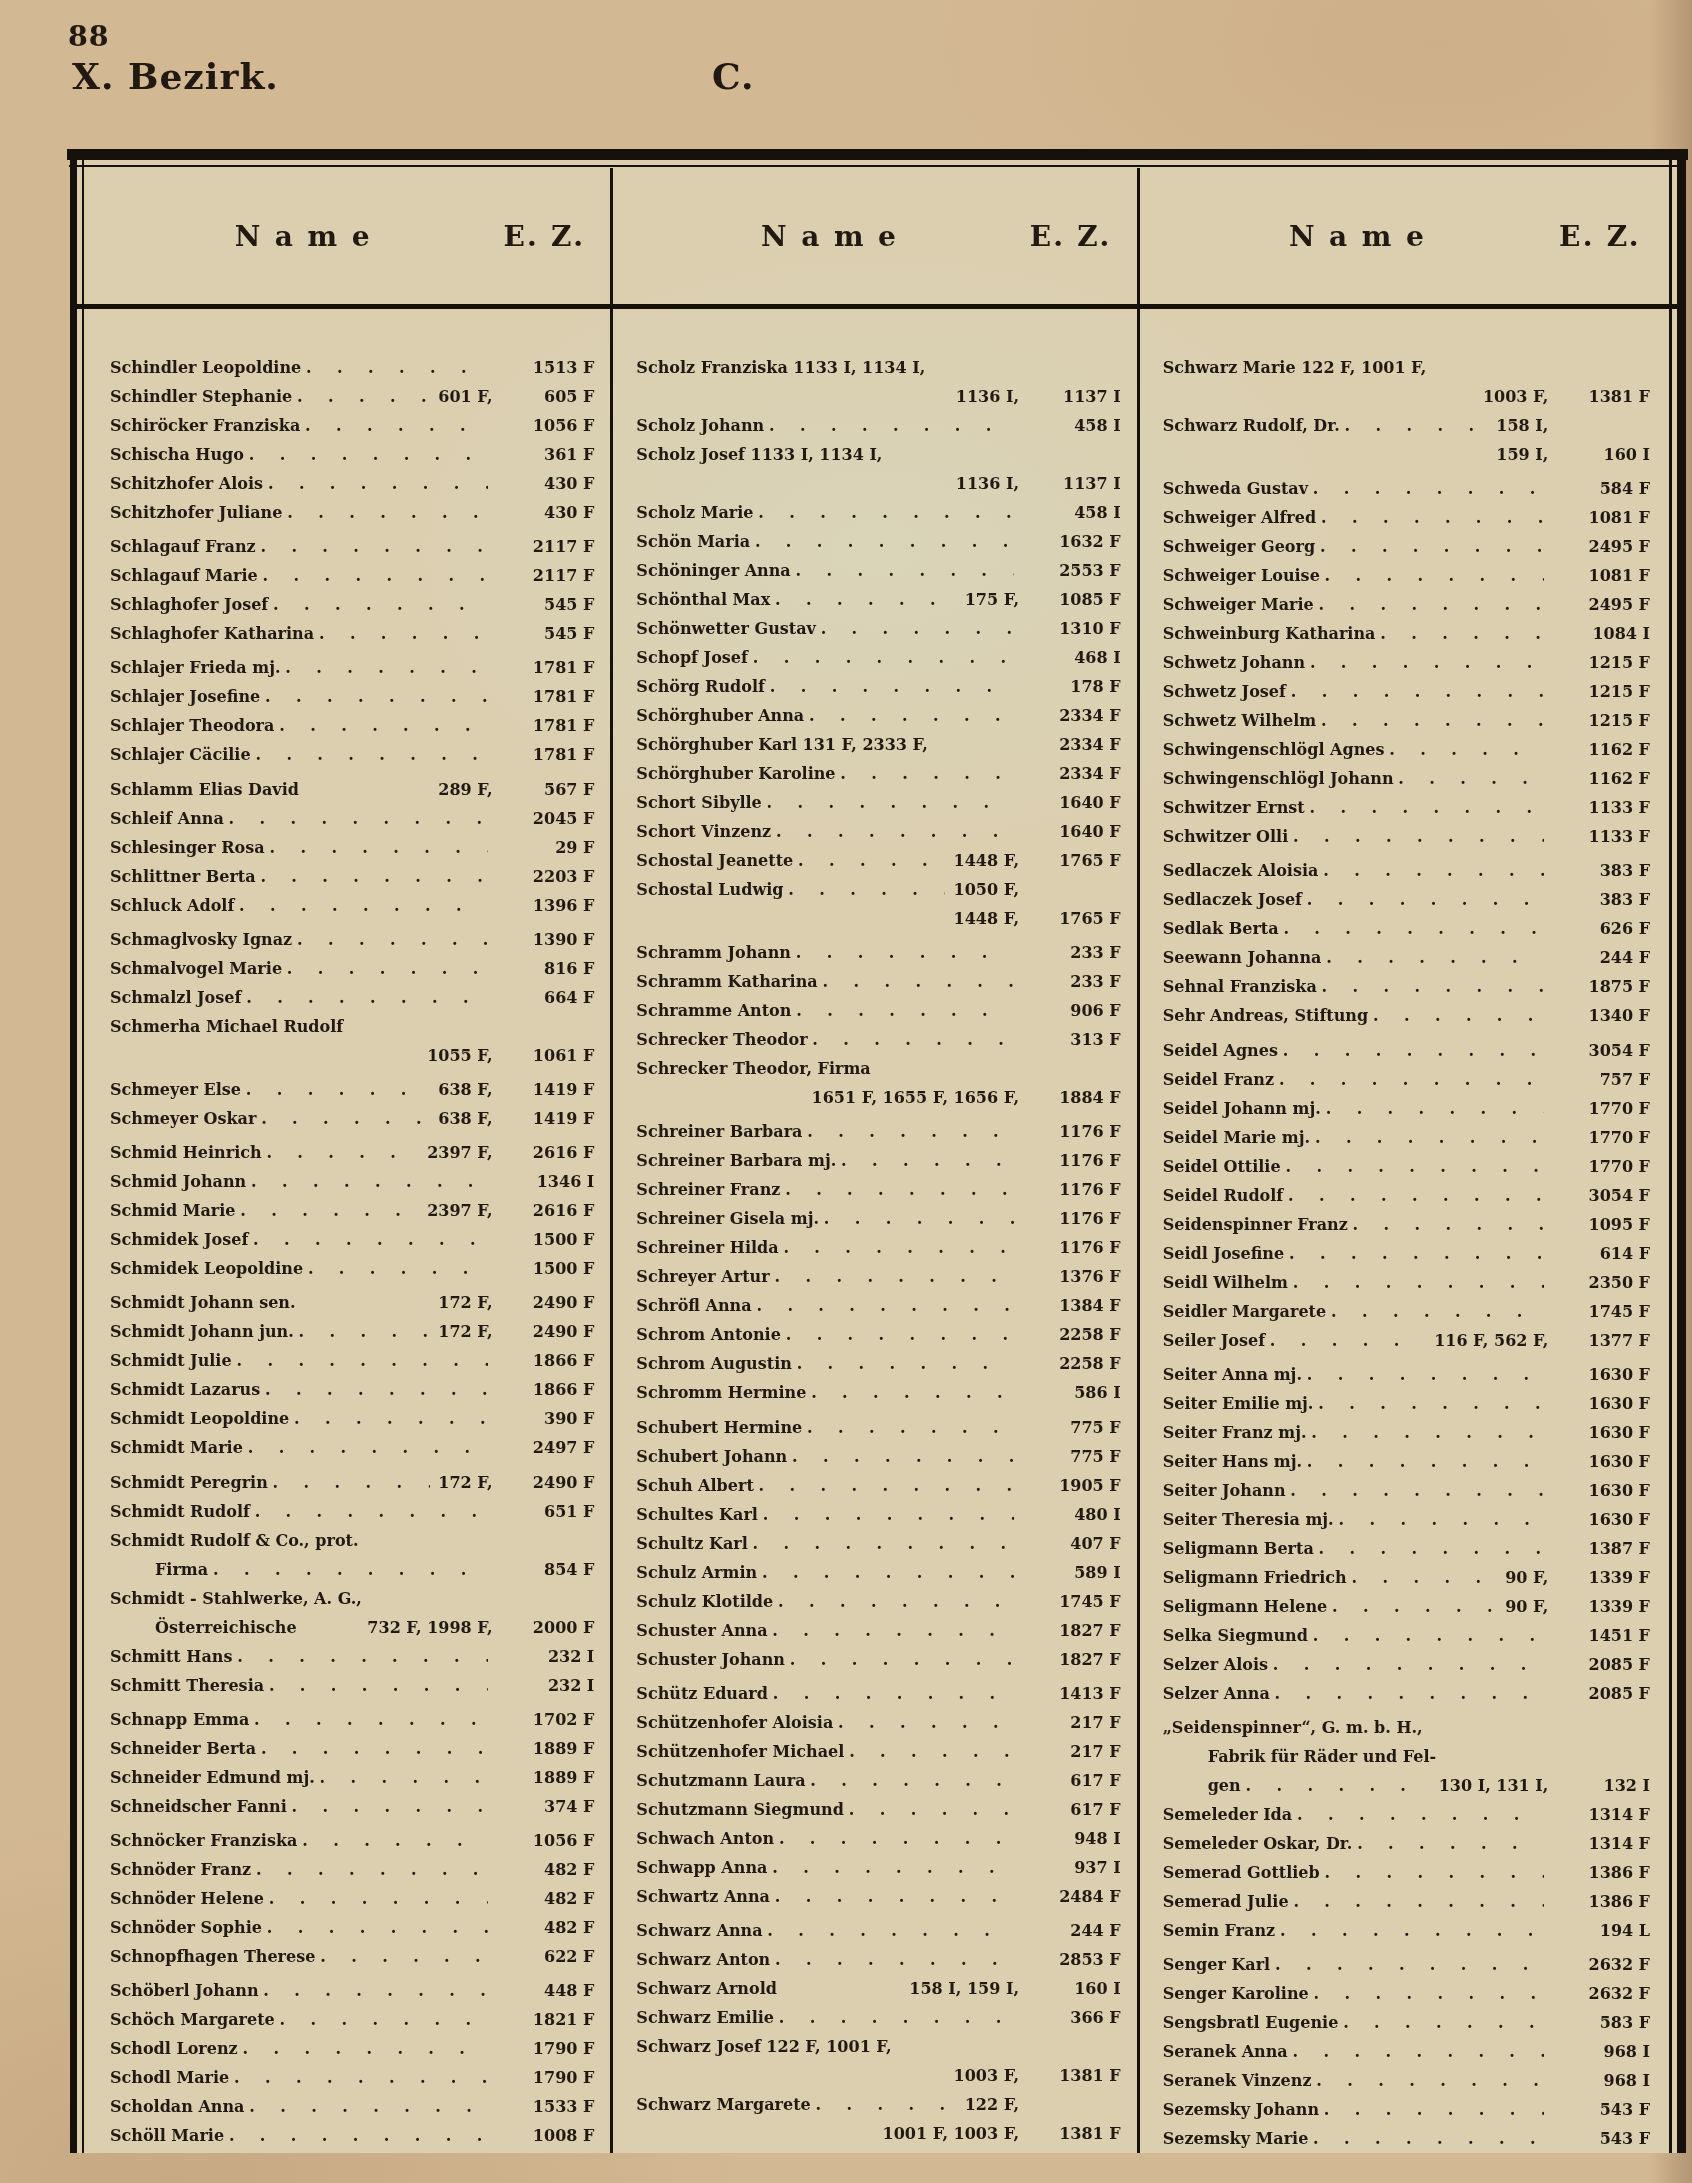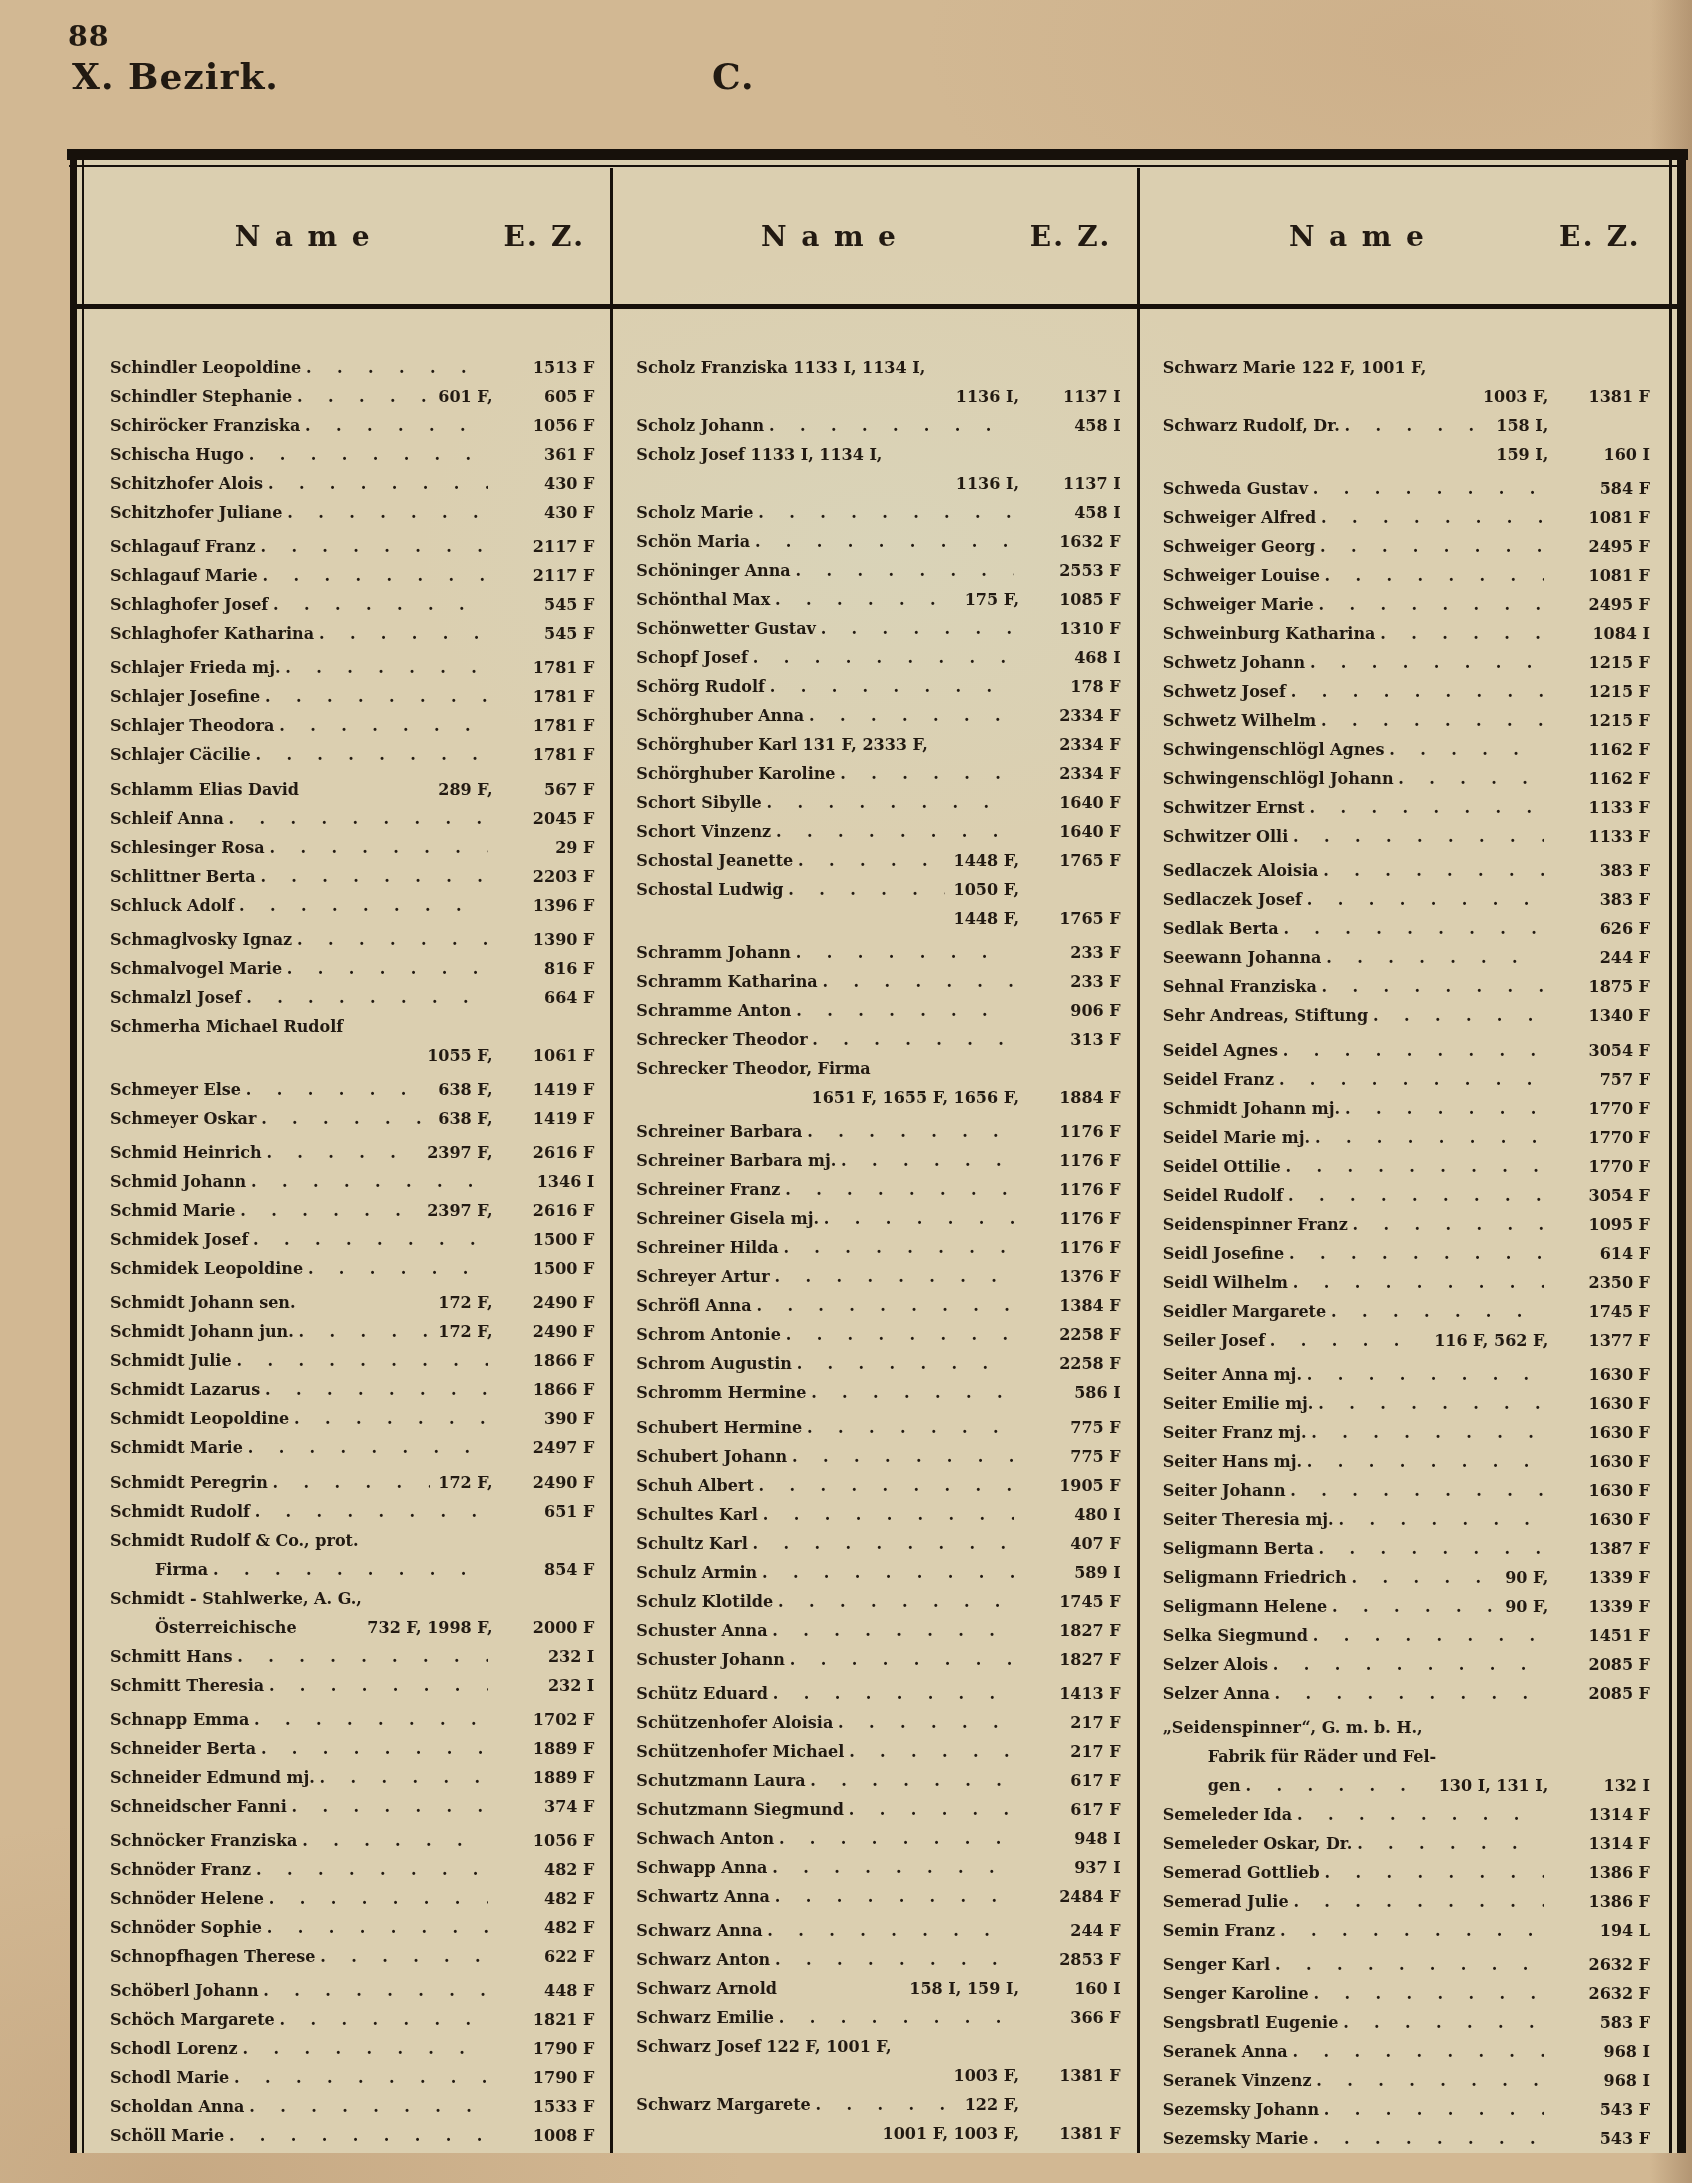--- a/index.html
+++ b/index.html
@@ -847,21 +847,21 @@
             <span class="nm">Seidel Agnes</span>
             <span class="leader"><span class="dots">. . . . . . . . . . . . . . . . . . . . . . . . . . . . . . . . . . . . . . . . . . . . . . . . . . . . . . . . . . . .</span></span>
             <span class="val">3054 F</span>
           </div>
           <div class="row">
             <span class="nm">Seidel Franz</span>
             <span class="leader"><span class="dots">. . . . . . . . . . . . . . . . . . . . . . . . . . . . . . . . . . . . . . . . . . . . . . . . . . . . . . . . . . . .</span></span>
             <span class="val">757 F</span>
           </div>
           <div class="row">
-            <span class="nm">Schmidt Johann mj.</span>
+            <span class="nm">Seidel Johann mj.</span>
             <span class="leader"><span class="dots">. . . . . . . . . . . . . . . . . . . . . . . . . . . . . . . . . . . . . . . . . . . . . . . . . . . . . . . . . . . .</span></span>
             <span class="val">1770 F</span>
           </div>
           <div class="row">
             <span class="nm">Seidel Marie mj.</span>
             <span class="leader"><span class="dots">. . . . . . . . . . . . . . . . . . . . . . . . . . . . . . . . . . . . . . . . . . . . . . . . . . . . . . . . . . . .</span></span>
             <span class="val">1770 F</span>
           </div>
           <div class="row">
             <span class="nm">Seidel Ottilie</span>

